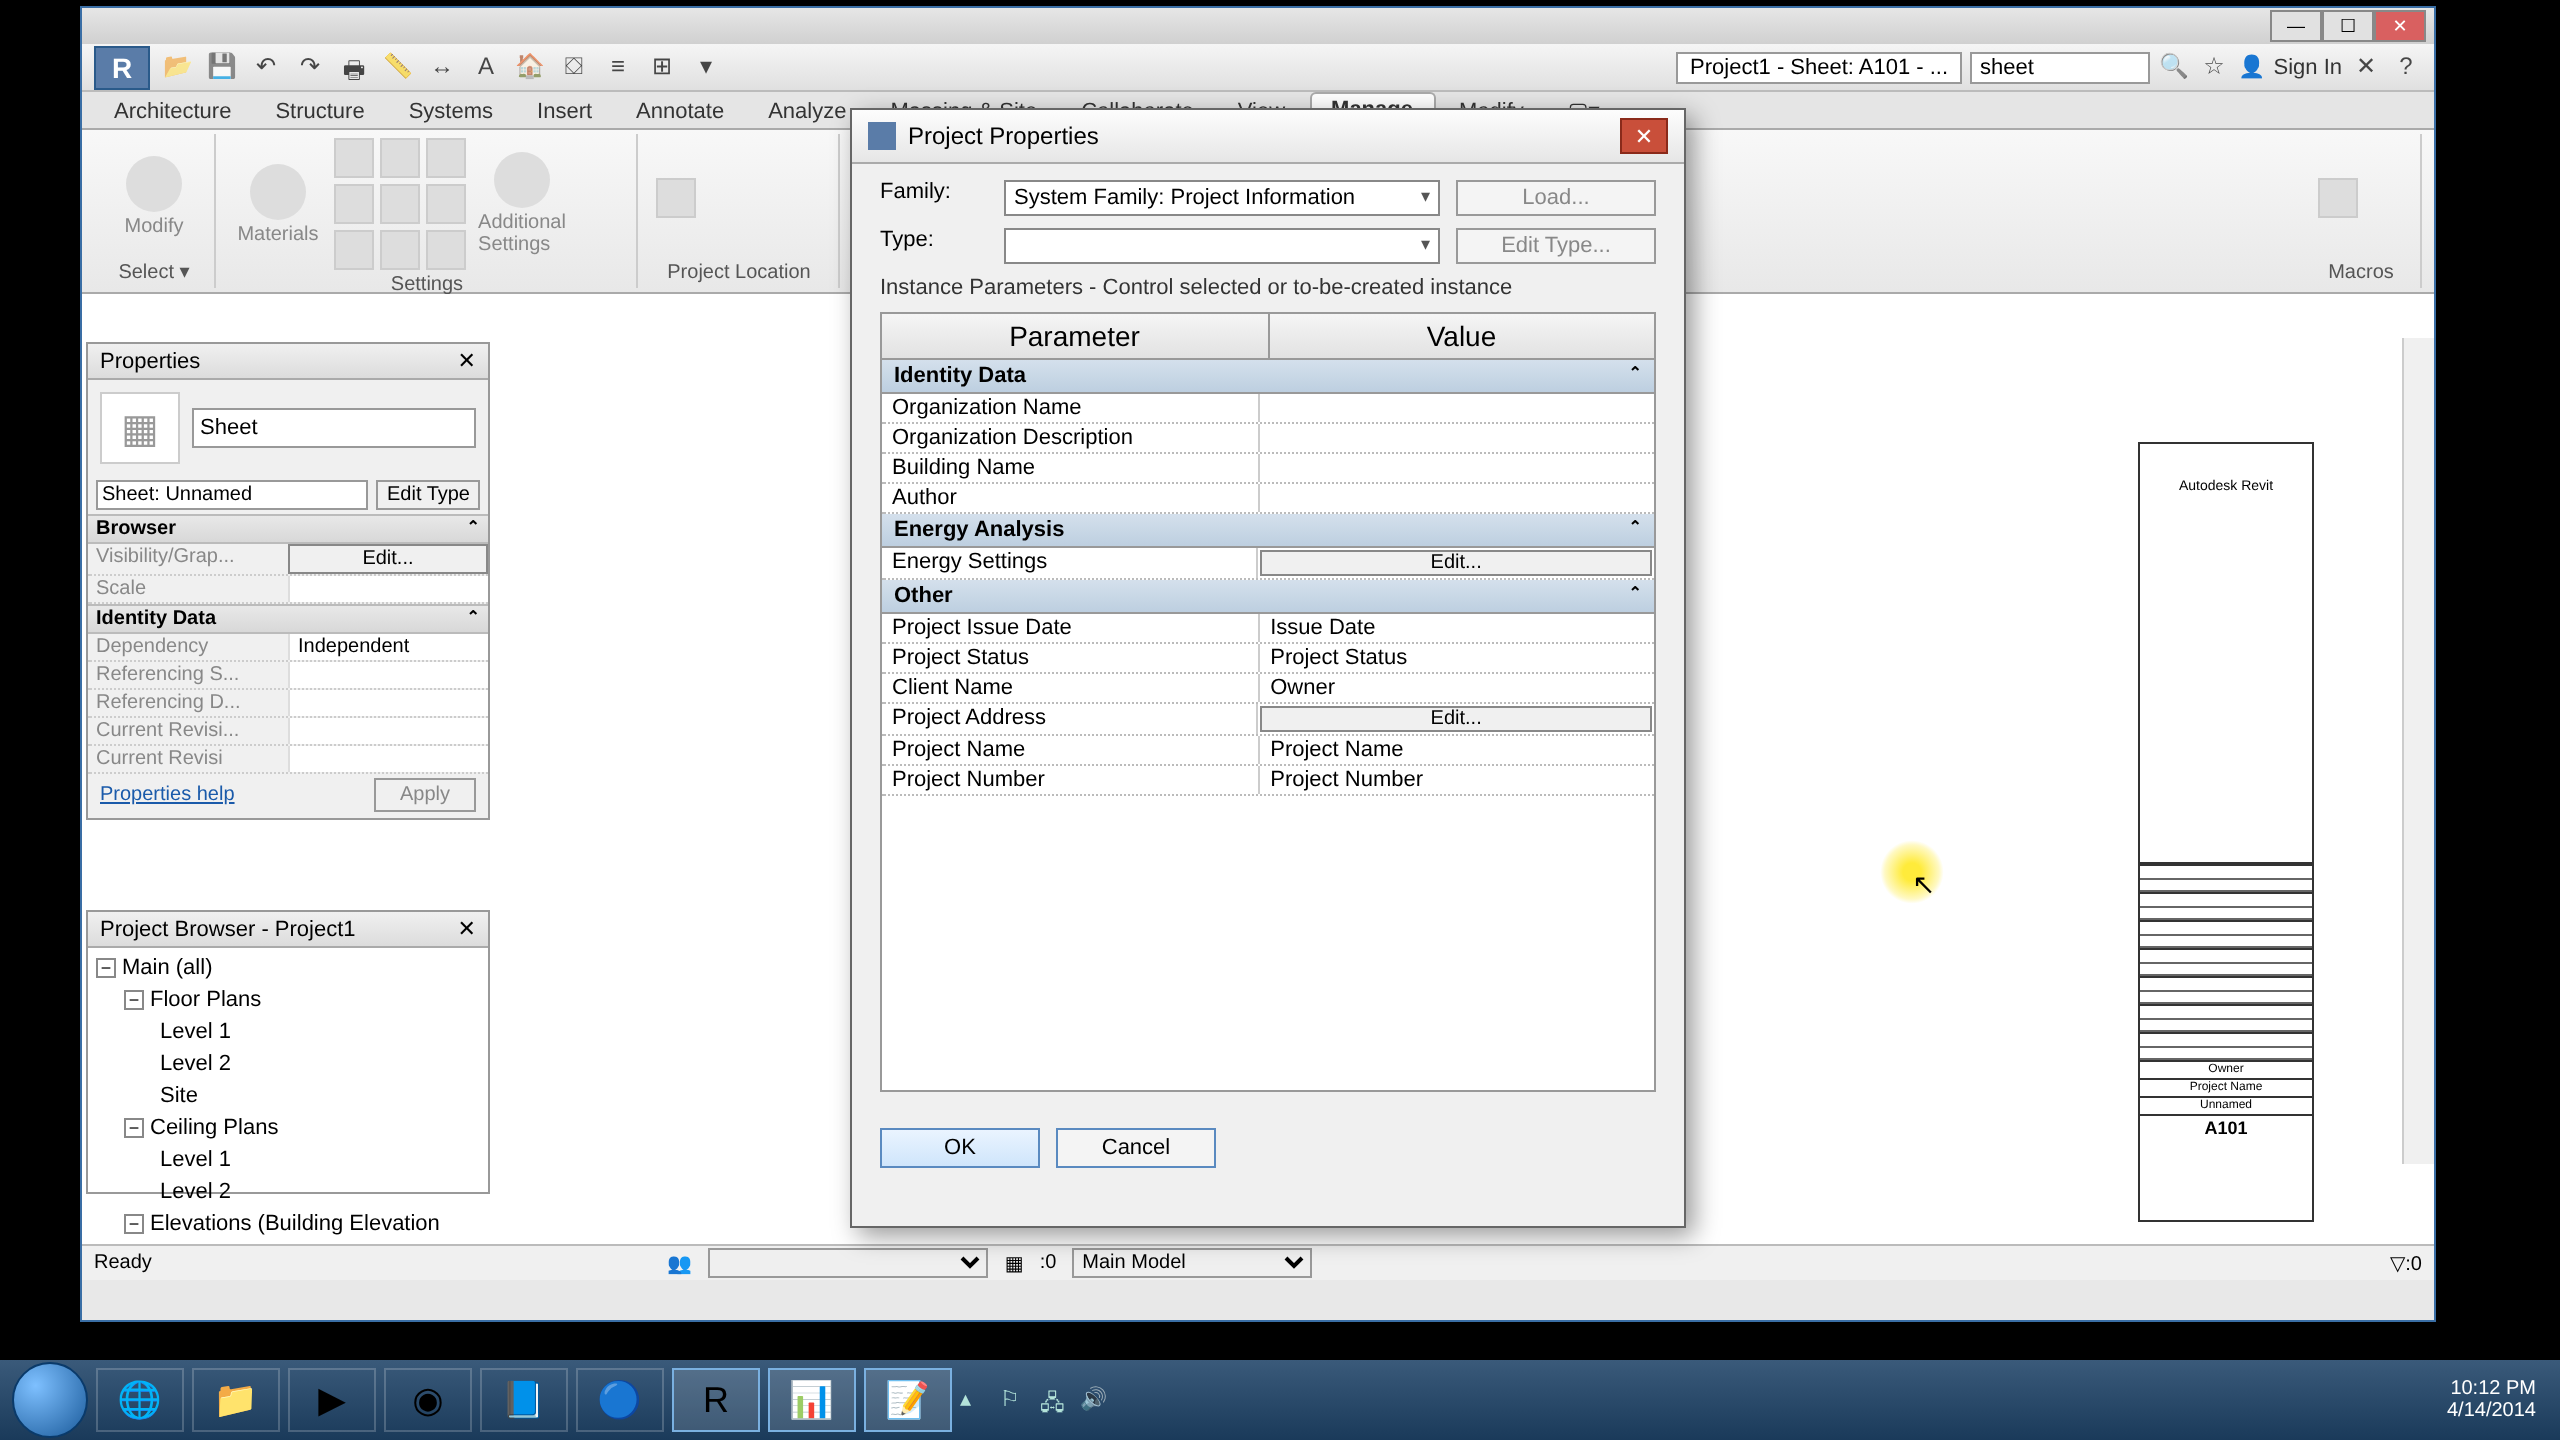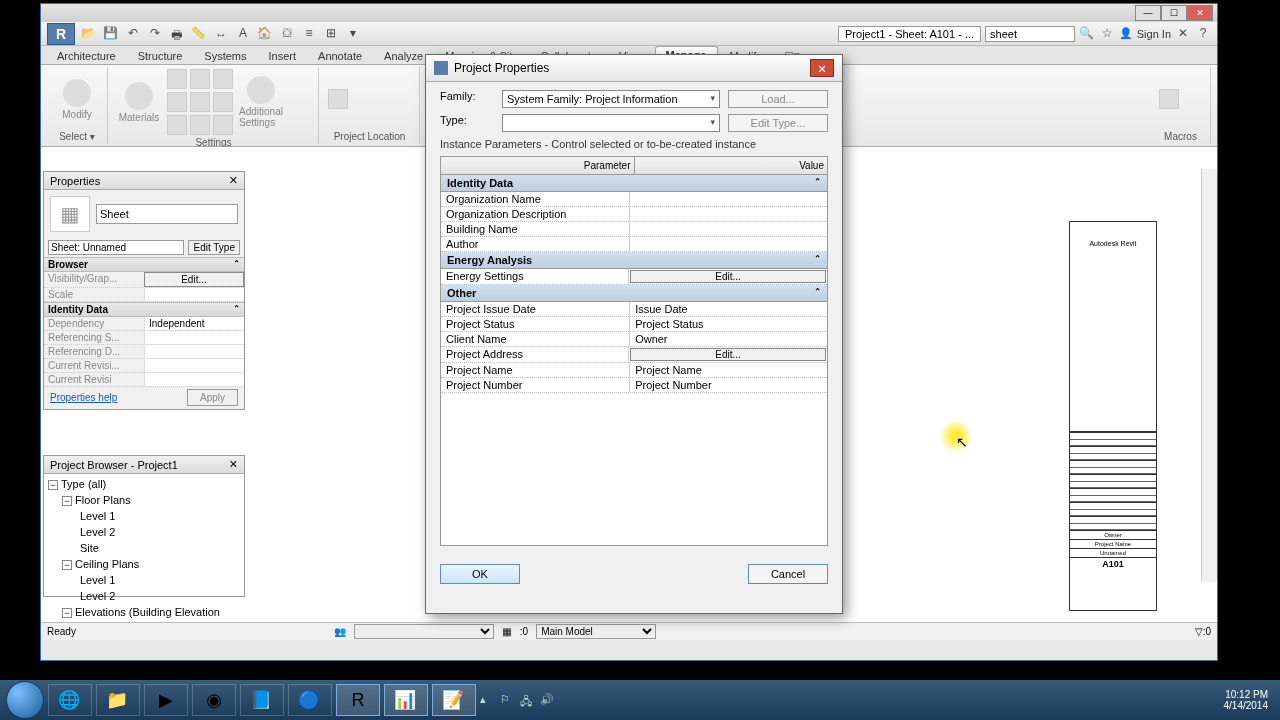--- a/index.html
+++ b/index.html
@@ -62,29 +62,29 @@
 .dlg-close { margin-left:auto; background:#c94f3a; color:#fff; width:24px; height:18px; text-align:center; font-size:11px; line-height:18px; border:1px solid #8a2a1a;}
 .dlg-body { padding:8px 14px; }
 .dlg-row { display:flex; margin-bottom:6px; gap:8px;}
 .dlg-label { width:54px; font-size:11px; }
 .dlg-dd { flex:1; background:#fff; border:1px solid #888; padding:2px 4px; font-size:11px; position:relative;}
 .dlg-dd::after{content:"▾"; position:absolute; right:4px; top:2px; font-size:9px; color:#555;}
 .dlg-btn { width:100px; padding:2px 0; font-size:11px; background:#f4f4f4; border:1px solid #999; color:#888;}
 .dlg-hint { font-size:11px; margin:6px 0; color:#333;}
 .param-table { border:1px solid #999; height:390px; background:#fff; overflow:hidden;}
 .param-hdr { display:flex; background:linear-gradient(#f5f5f5,#e2e2e2); border-bottom:1px solid #999;}
-.param-hdr div { flex:1; text-align:right; font-size:10px; padding:3px; border-right:1px solid #999;}
+.param-hdr div { flex:1; text-align:center; font-size:14px; padding:3px; border-right:1px solid #999;}
 .param-hdr div:last-child{border-right:none;}
 .param-group { background:linear-gradient(#d4e0ec,#bdcfe0); font-size:11px; font-weight:bold; padding:2px 6px; border-bottom:1px solid #999; display:flex;}
 .param-group::after{content:"⌃"; margin-left:auto; font-size:8px;}
 .param-row { display:flex; border-bottom:1px dotted #bbb; font-size:11px;}
 .param-row .pk { width:49%; padding:1px 5px; border-right:1px solid #ccc;}
 .param-row .pv { width:51%; padding:1px 5px;}
 .param-row .pv.btn-cell { text-align:center; background:#f0f0f0; border:1px solid #888; margin:1px; padding:0; font-size:10px;}
-.dlg-footer { display:flex; justify-content:space-between; gap:8px; padding:10px 14px;}
+.dlg-footer { display:flex; justify-content:flex-start; gap:8px; padding:10px 14px;}
 .dlg-footer button { width:80px; padding:3px 0; font-size:11px; border:1px solid #5a8ac0;}
 .ok-btn { background:linear-gradient(#eaf4ff,#cfe5fb); }
 .cancel-btn { background:#f4f4f4; border-color:#999;}
 
 .cursor-highlight { position:absolute; left:940px; top:420px; width:32px; height:32px; background:radial-gradient(circle,#ffeb3b 20%,rgba(255,235,59,.3) 60%,transparent 70%); border-radius:50%; pointer-events:none;}
 .cursor-arrow { position:absolute; left:956px; top:434px; font-size:14px; color:#000; pointer-events:none;}
 
 .taskbar { position:absolute; bottom:0; left:0; right:0; height:40px; background:linear-gradient(#3a5a7a,#1a3a5a); display:flex; align-items:center; padding:0 6px; gap:4px;}
 .start-orb { width:38px; height:38px; border-radius:50%; background:radial-gradient(circle at 30% 30%,#7ec0ff,#1a5a9a); border:1px solid #0a3a6a;}
 .task-btn { width:44px; height:32px; border:1px solid rgba(255,255,255,.2); display:flex; align-items:center; justify-content:center; font-size:18px;}
@@ -250,21 +250,21 @@
         <button class="apply-btn">Apply</button>
       </div>
     </div>
 
     <div class="browser-panel">
       <div class="panel-header">
           <span>Project Browser - Project1</span>
           <span class="close-x">✕</span>
         </div>
       <div class="tree">
-        <div class="tree-node"><span class="expander">−</span><span>Type (all)</span></div>
+        <div class="tree-node"><span class="expander">−</span><span>Main (all)</span></div>
         <div class="tree-node tree-indent1"><span class="expander">−</span><span>Floor Plans</span></div>
         <div class="tree-node tree-indent2">Level 1</div>
         <div class="tree-node tree-indent2">Level 2</div>
         <div class="tree-node tree-indent2">Site</div>
         <div class="tree-node tree-indent1"><span class="expander">−</span><span>Ceiling Plans</span></div>
         <div class="tree-node tree-indent2">Level 1</div>
         <div class="tree-node tree-indent2">Level 2</div>
         <div class="tree-node tree-indent1"><span class="expander">−</span><span>Elevations (Building Elevation</span></div>
       </div>
     </div>

